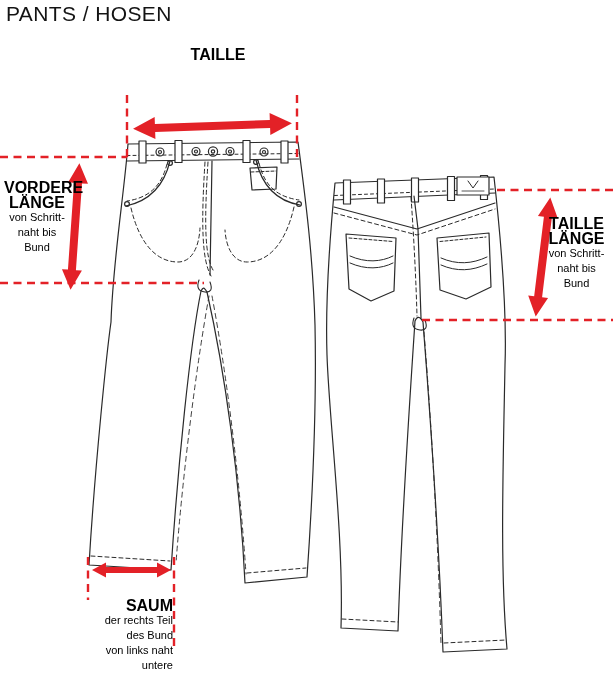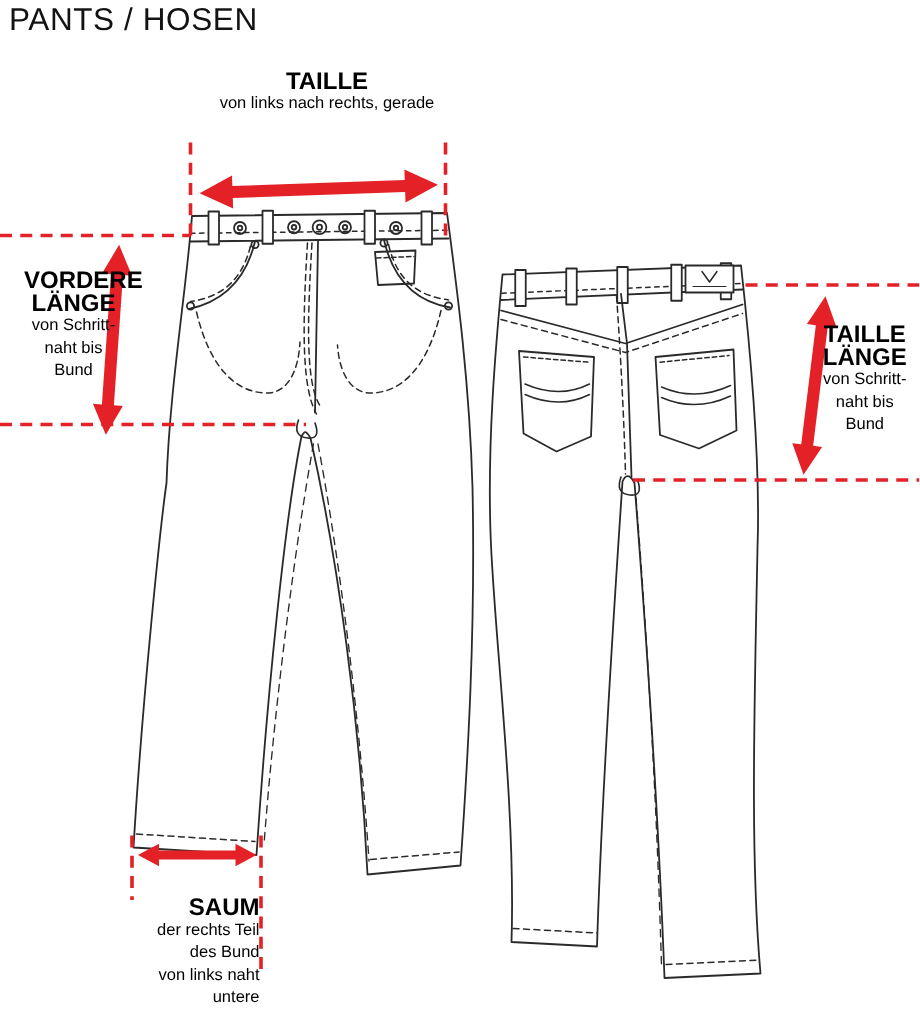--- a/index.html
+++ b/index.html
@@ -12,21 +12,21 @@
   .art { position:absolute; left:0; top:0; }
   .title {
     position:absolute; left:6px; top:2px;
     font-size:21px; font-weight:500; letter-spacing:0.4px; color:#131313;
     white-space:nowrap;
   }
   .ann { position:absolute; text-align:center; color:#000; }
   .ann .t { font-weight:bold; font-size:16px; line-height:15px; }
   .ann .d { font-size:11px; line-height:15px; }
   .ann-taille  { left:128px; top:47px;  width:180px; }
-  .ann-vordere { left:16px;   top:180px; width:66px;  }
+  .ann-vordere { left:4px;   top:180px; width:66px;  }
   .ann-hintere { left:540px; top:216px; width:73px;  }
   .ann-saum    { left:73px;  top:598px; width:100px;text-align:right; }
 </style>
 </head>
 <body>
 
 <div class="canvas">
 
   <svg class="art" width="613" height="679" viewBox="0 0 613 679">
 
@@ -162,21 +162,20 @@
       <polygon fill="#e32127" stroke="none" transform="rotate(4 75 226)" points="75,163 65,183 71,183 71,270 65,270 75,290 85,270 79,270 79,183 85,183"></polygon>
       <polygon fill="#e32127" stroke="none" transform="rotate(7 543 257)" points="543,197 533,217 539,217 539,297 533,297 543,317 553,297 547,297 547,217 553,217"></polygon>
       <polygon fill="#e32127" stroke="none" points="92,570 106,562.5 106,567 157,567 157,562.5 171,570 157,577.5 157,573 106,573 106,577.5"></polygon>
     </g>
   </svg>
 
   <div class="title">PANTS / HOSEN</div>
 
   <div class="ann ann-taille">
     <div class="t">TAILLE</div>
-    <div class="d">von links nach rechts, gerade</div>
   </div>
 
   <div class="ann ann-vordere">
     <div class="t">VORDERE</div>
     <div class="t">LÄNGE</div>
     <div class="d">von Schritt-</div>
     <div class="d">naht bis</div>
     <div class="d">Bund</div>
   </div>
 

